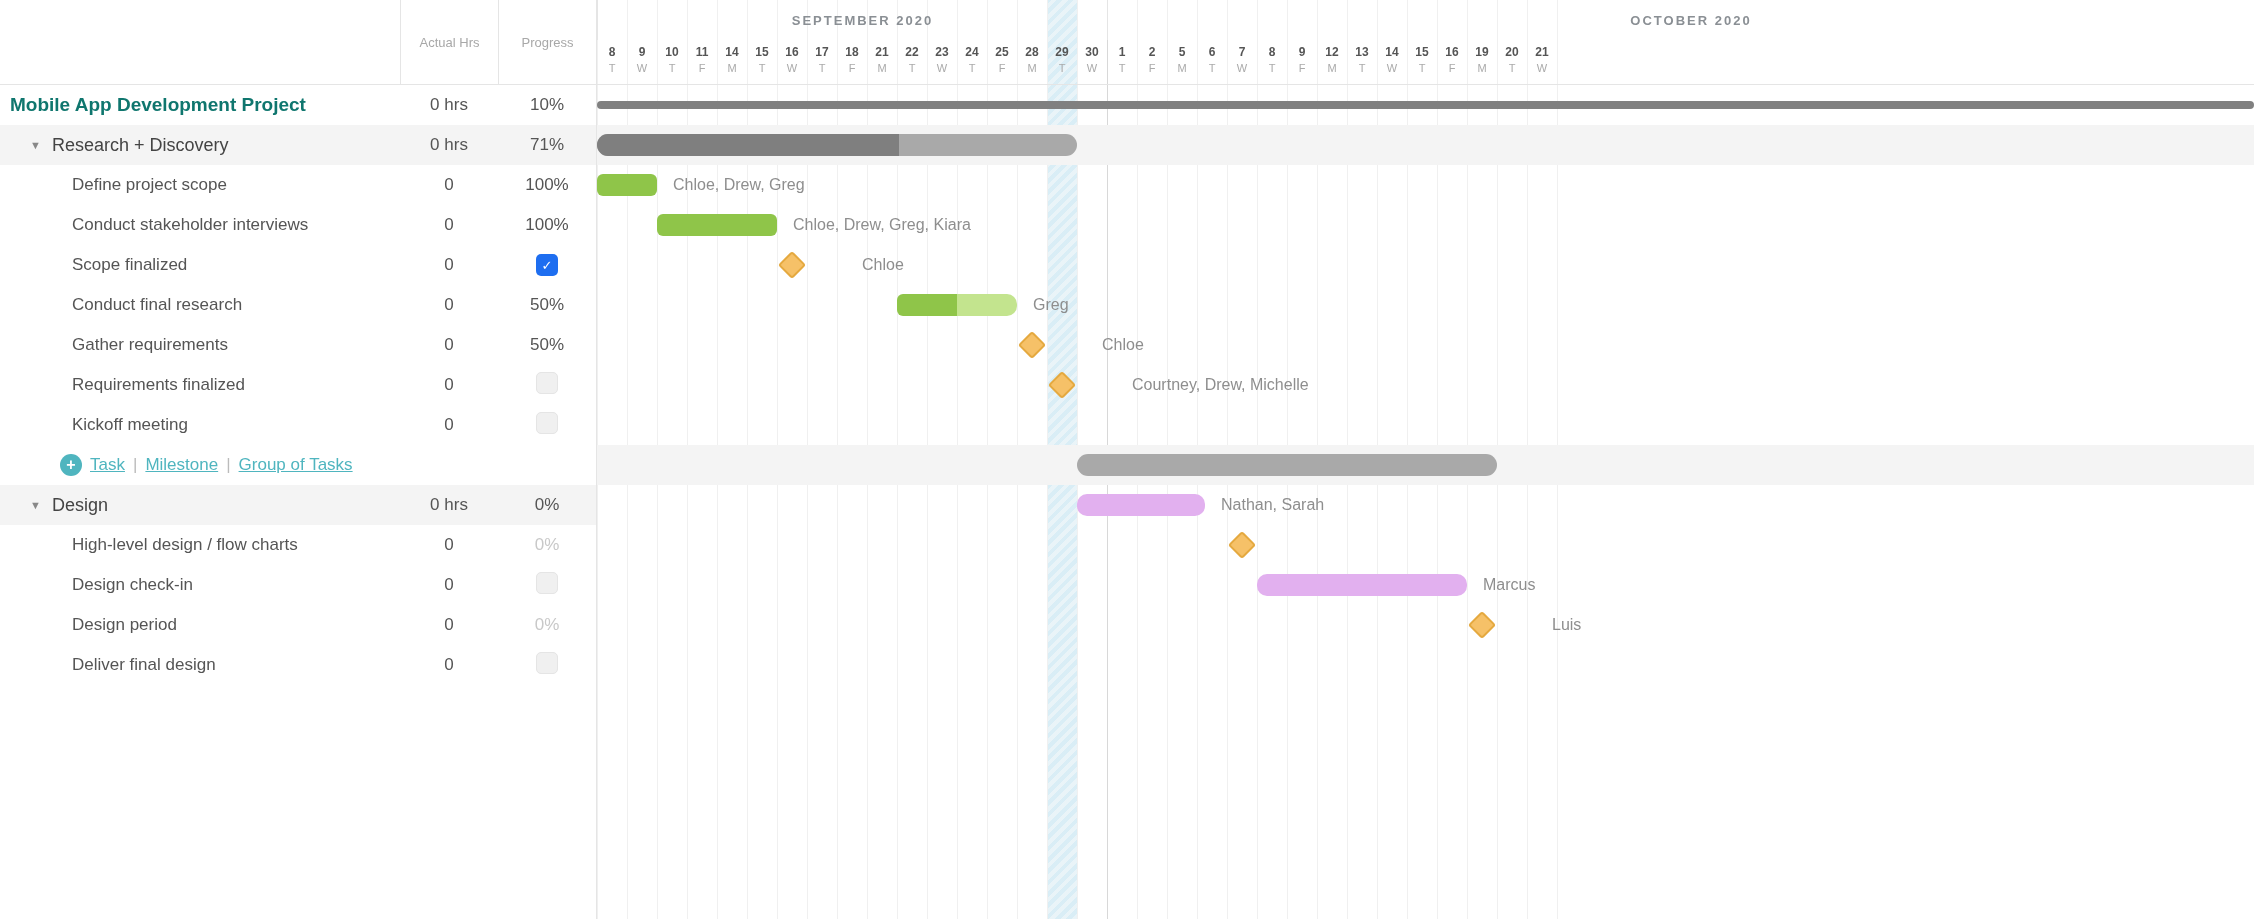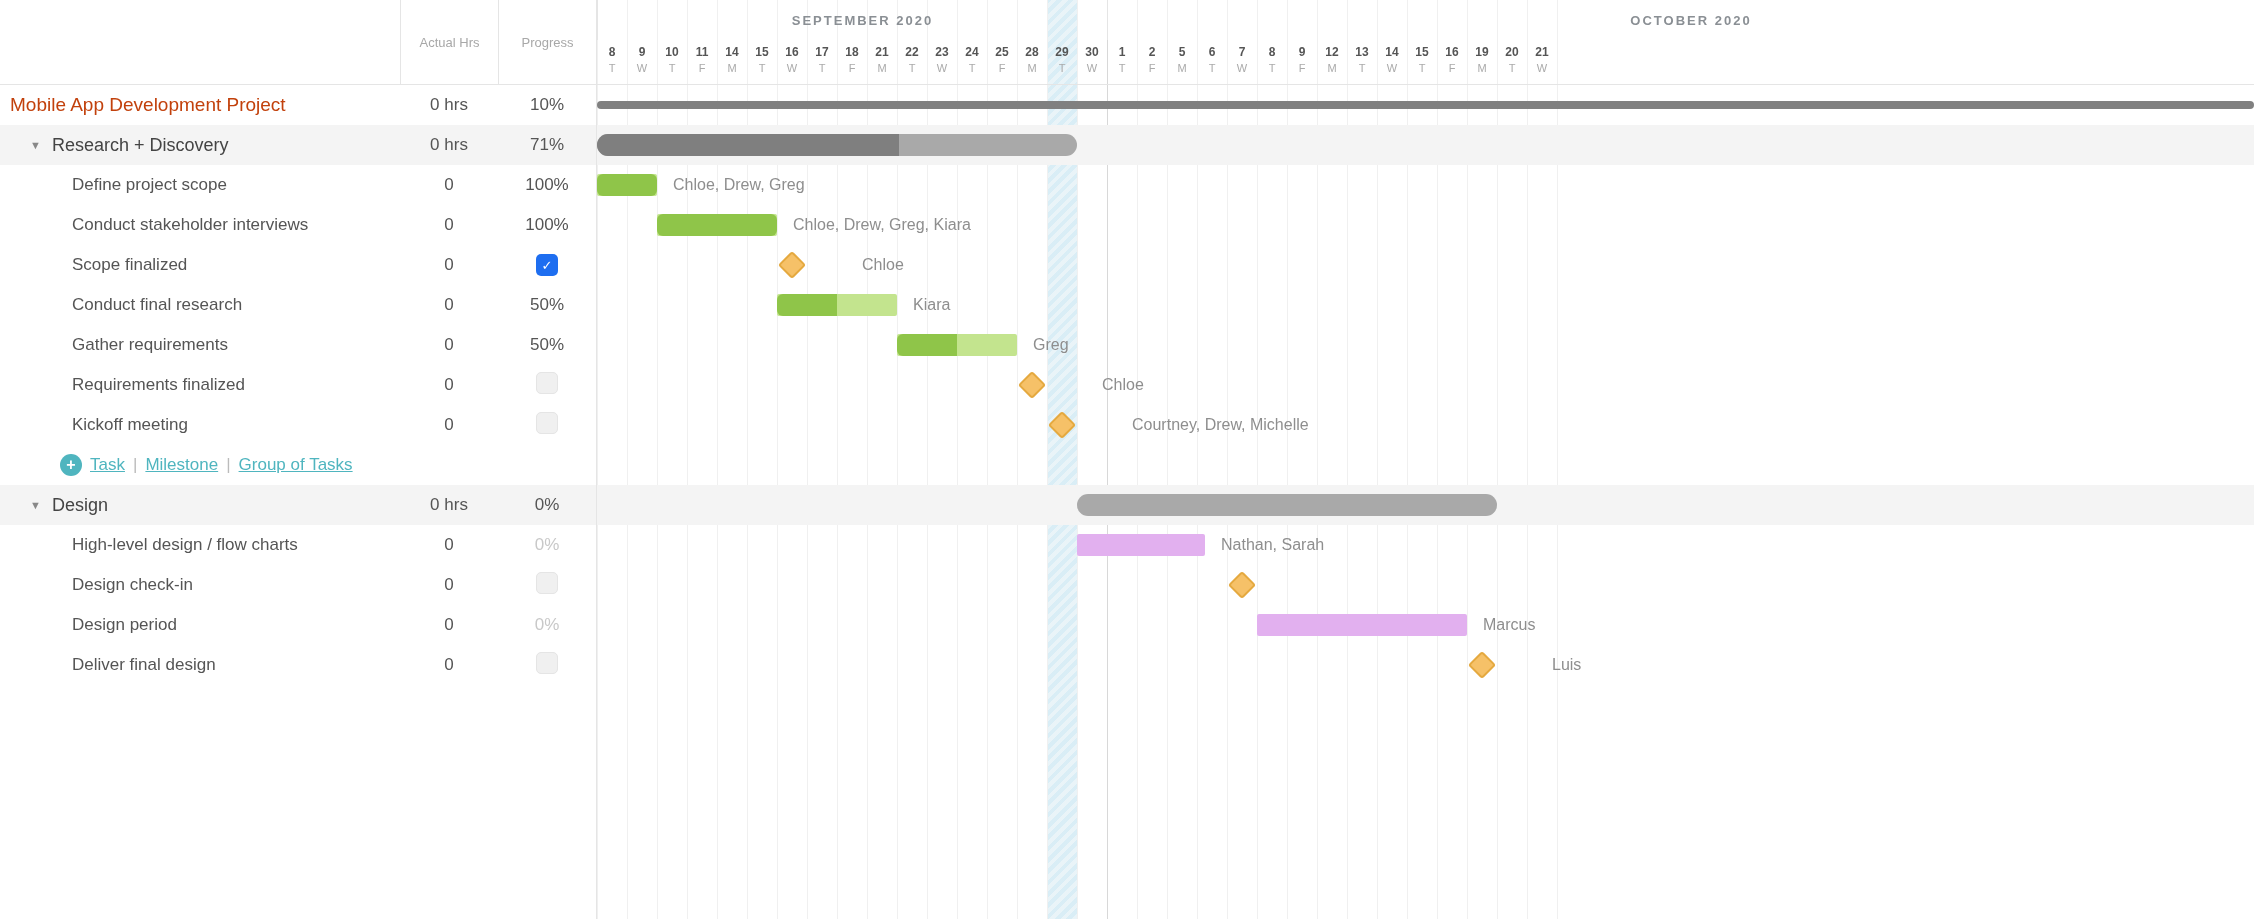--- a/index.html
+++ b/index.html
@@ -127,21 +127,21 @@
   }
   .left-row.grp { background: #f4f4f4; }
   .task-name {
     flex: 1;
     display: flex;
     align-items: center;
     font-size: 17px;
     color: #555;
     padding-left: 10px;
   }
-  .task-name.project { font-weight: 400; color:#c2410c; font-size:19px; }
+  .task-name.project { font-weight: 700; color:#0f766e; font-size:19px; }
   .task-name.group { font-weight: 500; color:#444; font-size:18px; }
   .caret {
     display: inline-block;
     width: 16px;
     color: #888;
     font-size: 11px;
     margin-right: 6px;
     cursor: pointer;
   }
   .indent1 { padding-left: 30px; }
@@ -174,21 +174,21 @@
   }
   .right-row {
     height: 40px;
     position: relative;
   }
   .right-row.grp { background: #f4f4f4; }
   .bar {
     position: absolute;
     height: 22px;
     top: 9px;
-    border-radius: 2px;
+    border-radius: 10px;
   }
   .bar.summary { background: #a9a9a9; height: 22px; border-radius:11px; }
   .bar.summary .prog { background:#7f7f7f; height:100%; border-radius:11px 0 0 11px; }
   .bar.project-bar { background:#808080; height:8px; top:16px; border-radius:4px; }
   .bar.green { background:#c3e48e; }
   .bar.green .prog { background:#8fc549; height:100%; border-radius:6px 0 0 6px; }
   .bar.green.full .prog { border-radius:6px; }
   .bar.purple { background:#e2b0ef; }
   .bar .prog { position:absolute; left:0; top:0; bottom:0; }
   .milestone {
@@ -530,26 +530,20 @@
           <div class="bar green full" style="left: 60px; width: 120px; padding-left: 34px;">
             <div class="prog" style="width: 100%;"></div>
             <div class="bar-label">Chloe, Drew, Greg, Kiara</div>
           </div>
         </div>
         <div class="right-row">
           <div class="milestone" style="left: 185px;"></div>
           <div class="bar-label" style="position: absolute; left: 223px; top: 9px;">Chloe</div>
         </div>
         <div class="right-row">
-          <div class="bar green" style="left: 180px; width: 120px;">
-            <div class="prog" style="width: 50%;"></div>
-            <div class="bar-label">Kiara</div>
-          </div>
-        </div>
-        <div class="right-row">
           <div class="bar green" style="left: 300px; width: 120px;">
             <div class="prog" style="width: 50%;"></div>
             <div class="bar-label">Greg</div>
           </div>
         </div>
         <div class="right-row">
           <div class="milestone" style="left: 425px;"></div>
           <div class="bar-label" style="position: absolute; left: 463px; top: 9px;">Chloe</div>
         </div>
         <div class="right-row">

